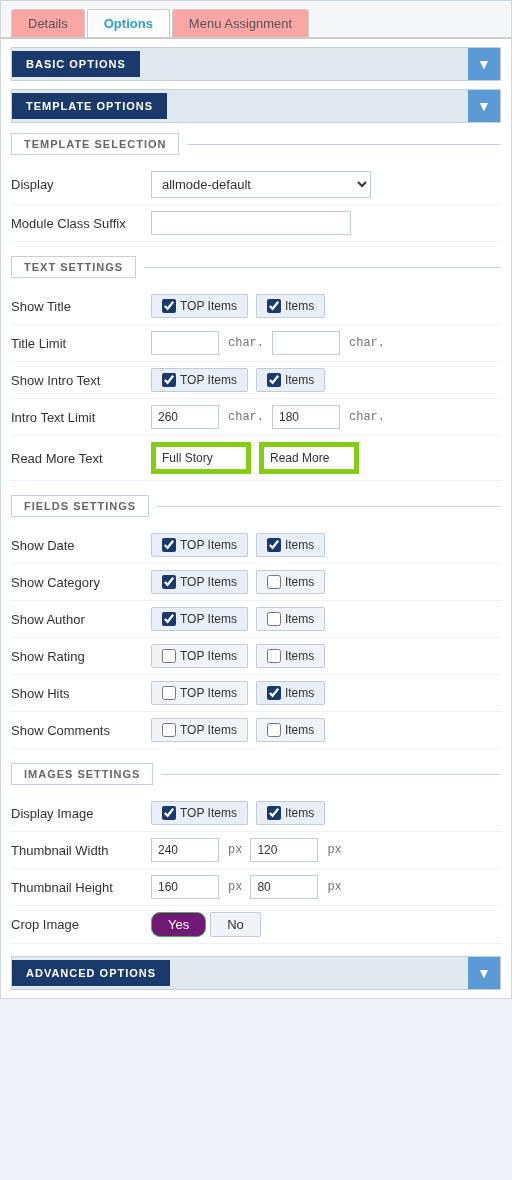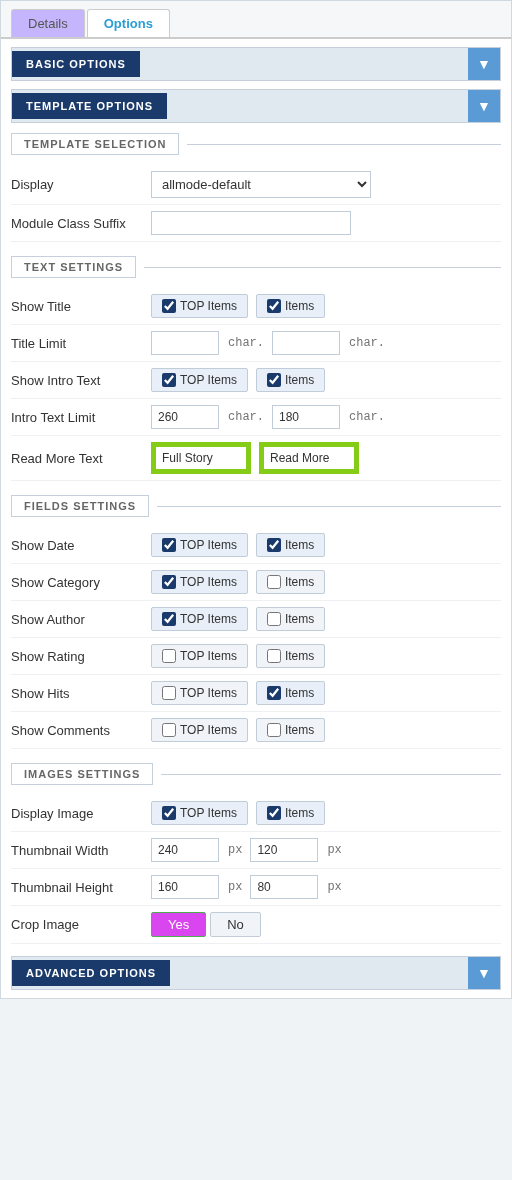--- a/index.html
+++ b/index.html
@@ -22,21 +22,21 @@
       background: #f5f7f9;
       padding: 8px 10px 0 10px;
       gap: 2px;
     }
     .tab {
       padding: 6px 16px;
       cursor: pointer;
       font-size: 13px;
       border: 1px solid #ccc;
       border-bottom: none;
-      background: #c4b5fd;
+      background: #fca5a5;
       color: #555;
       border-radius: 3px 3px 0 0;
     }
     .tab.active {
       background: #fff;
       color: #2a9fd6;
       border-color: #ccc;
       font-weight: bold;
     }
     
@@ -173,36 +173,38 @@
     .yn-btn {
       padding: 4px 16px;
       font-size: 13px;
       border: 1px solid #c0ccd8;
       background: #f0f4f8;
       cursor: pointer;
       border-radius: 2px;
       color: #333;
     }
     .yn-btn.active-yes {
-      background: #d946ef;
+      background: #701a75;
       color: #fff;
       border-color: #4cae4c;
+      border-radius: 9px;
     }
     
     .content-area {
     }
   </style>
 </head>
 <body>
 
 <div class="main-container">
 
   <div class="tabs">
     <div class="tab">Details</div>
     <div class="tab active">Options</div>
+    <div class="tab">Menu Assignment</div>
   </div>
 
   <div class="content-area">
 
     <div class="section-bar">
       <div class="section-bar-label">BASIC  OPTIONS</div>
       <div class="section-bar-arrow">▼</div>
     </div>
 
     <div class="section-bar">

